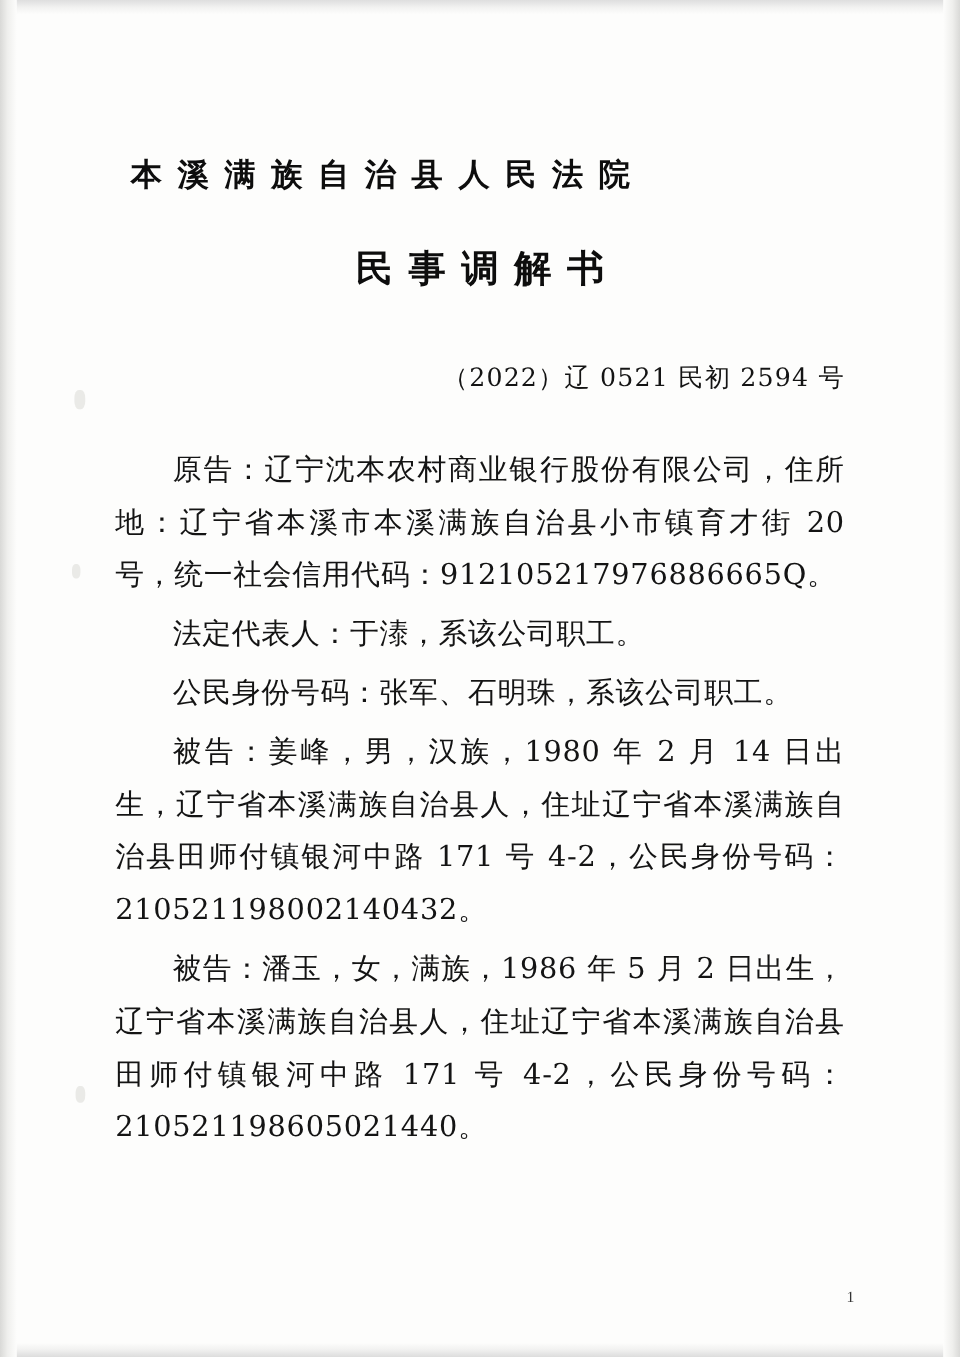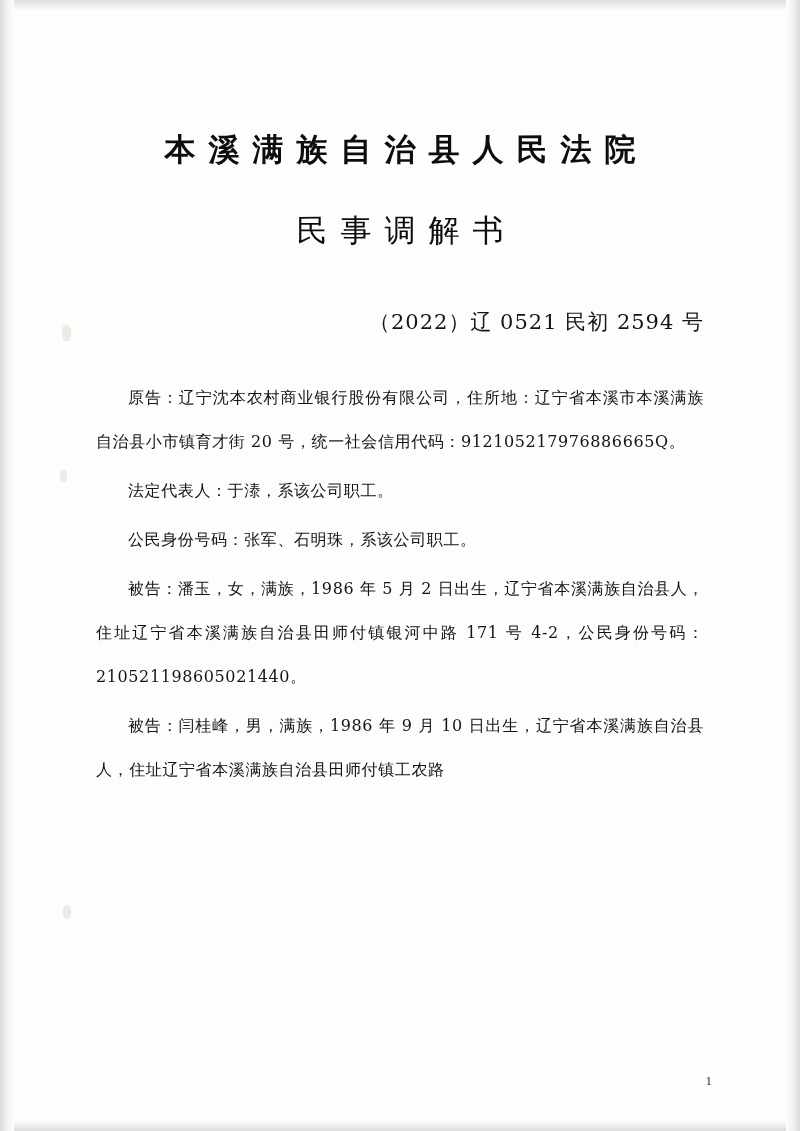--- a/index.html
+++ b/index.html
@@ -57,54 +57,53 @@
     position: absolute;
     left: 96px;
     right: 96px;
     top: 0;
     bottom: 0;
   }
 
   .doc-title {
     margin: 0;
     padding-top: 130px;
-    text-align: center;
-    font-size: 31px;
+    font-size: 26px;
     font-weight: 700;
     letter-spacing: 13px;
     text-indent: 13px;
     line-height: 1.25;
     color: #0d0d0d;
   }
   .doc-subtitle {
     margin: 0;
     padding-top: 42px;
     text-align: center;
     font-size: 31px;
-    font-weight: 400;
+    font-weight: 700;
     letter-spacing: 13px;
     text-indent: 13px;
     line-height: 1.25;
     color: #0d0d0d;
   }
   .case-number {
     margin: 0;
     padding-top: 58px;
     text-align: right;
     font-size: 21px;
     letter-spacing: 1px;
     color: #141414;
   }
 
   .body-block {
     padding-top: 40px;
   }
   .para {
     margin: 0 0 5px 0;
-    font-size: 16px;
+    font-size: 24px;
     line-height: 44px;
     text-align: justify;
     text-justify: inter-ideograph;
     text-indent: 2em;
     letter-spacing: .6px;
     color: #141414;
   }
 
   .page-number {
     position: absolute;
@@ -132,19 +131,19 @@
     <h1 class="doc-title">本溪满族自治县人民法院</h1>
 
     <h2 class="doc-subtitle">民事调解书</h2>
 
     <p class="case-number">（2022）辽 0521 民初 2594 号</p>
 
     <div class="body-block">
       <p class="para">原告：辽宁沈本农村商业银行股份有限公司，住所地：辽宁省本溪市本溪满族自治县小市镇育才街 20 号，统一社会信用代码：912105217976886665Q。</p>
       <p class="para">法定代表人：于溙，系该公司职工。</p>
       <p class="para">公民身份号码：张军、石明珠，系该公司职工。</p>
+      <p class="para">被告：姜峰，男，汉族，1980 年 2 月 14 日出生，辽宁省本溪满族自治县人，住址辽宁省本溪满族自治县田师付镇银河中路 171 号 4-2，公民身份号码：210521198002140432。</p>
       <p class="para">被告：潘玉，女，满族，1986 年 5 月 2 日出生，辽宁省本溪满族自治县人，住址辽宁省本溪满族自治县田师付镇银河中路 171 号 4-2，公民身份号码：210521198605021440。</p>
-      <p class="para">被告：闫桂峰，男，满族，1986 年 9 月 10 日出生，辽宁省本溪满族自治县人，住址辽宁省本溪满族自治县田师付镇工农路</p>
     </div>
   </div>
 
   <div class="page-number">1</div>
 </div>
 
 </body></html>

